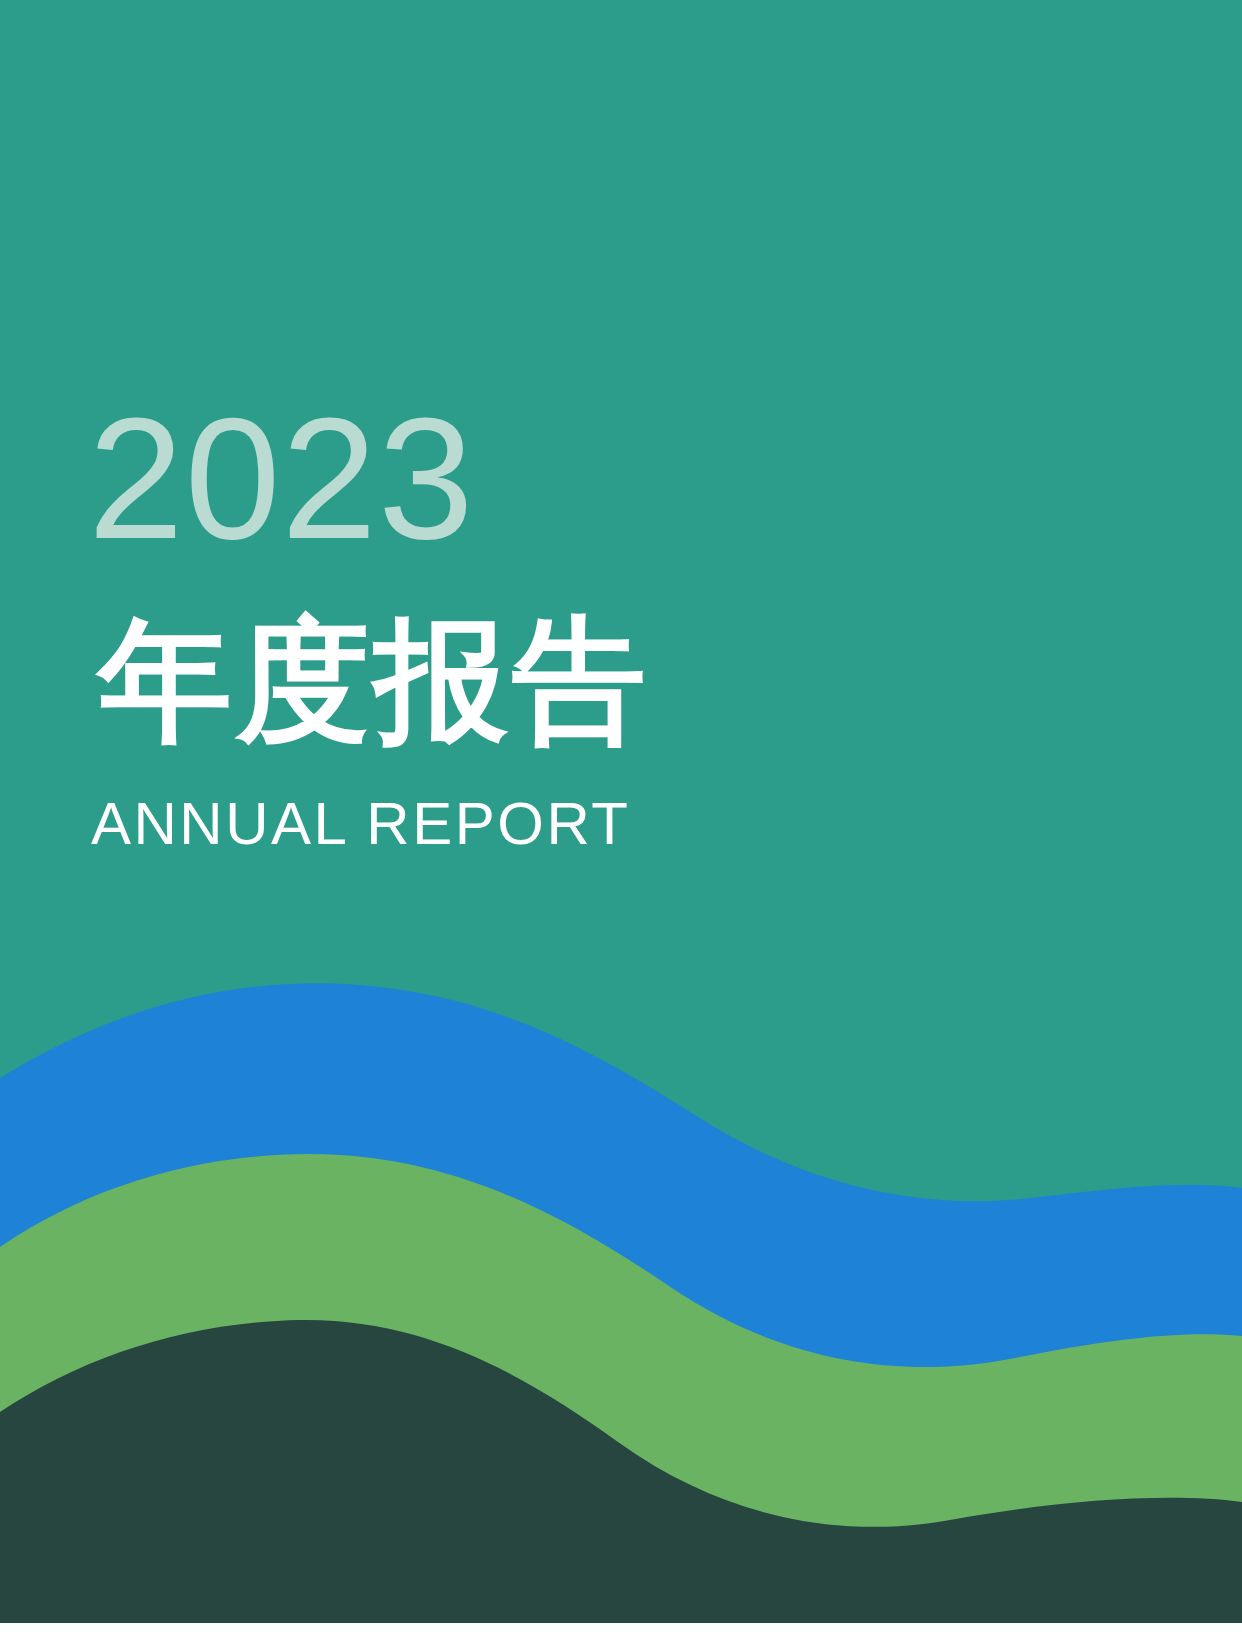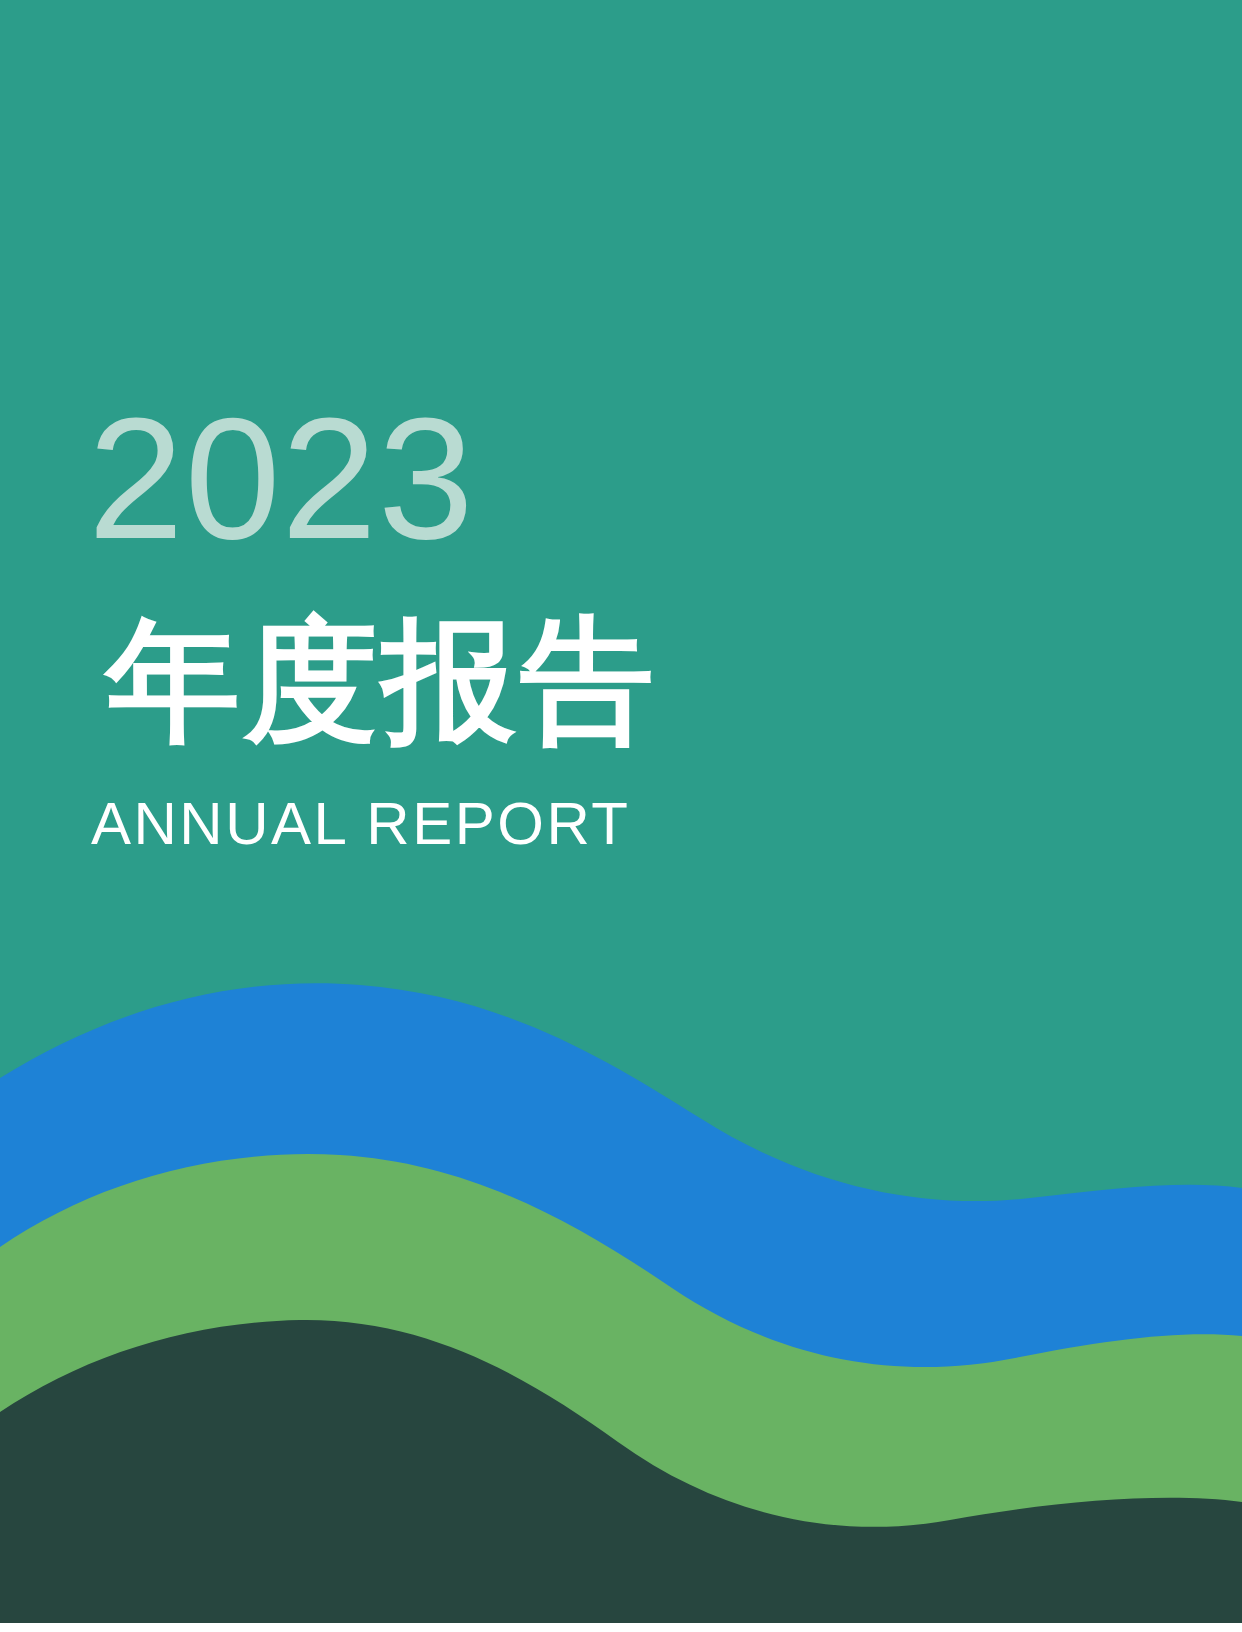--- a/index.html
+++ b/index.html
@@ -44,21 +44,21 @@
     white-space: nowrap;
   }
   #title-cn {
     display: block;
     font-family: "DejaVu Sans", "Liberation Sans", sans-serif;
     font-size: 134px;
     font-weight: 700;
     line-height: 1.12;
     letter-spacing: 4px;
     color: #ffffff;
-    margin: 42px 0 0 18px;
+    margin: 42px 0 0 10px;
     padding: 0;
     white-space: nowrap;
   }
   #subtitle-en {
     display: block;
     font-family: "Liberation Sans", "DejaVu Sans", sans-serif;
     font-size: 60px;
     font-weight: 400;
     line-height: 1.0;
     letter-spacing: 2.5px;

